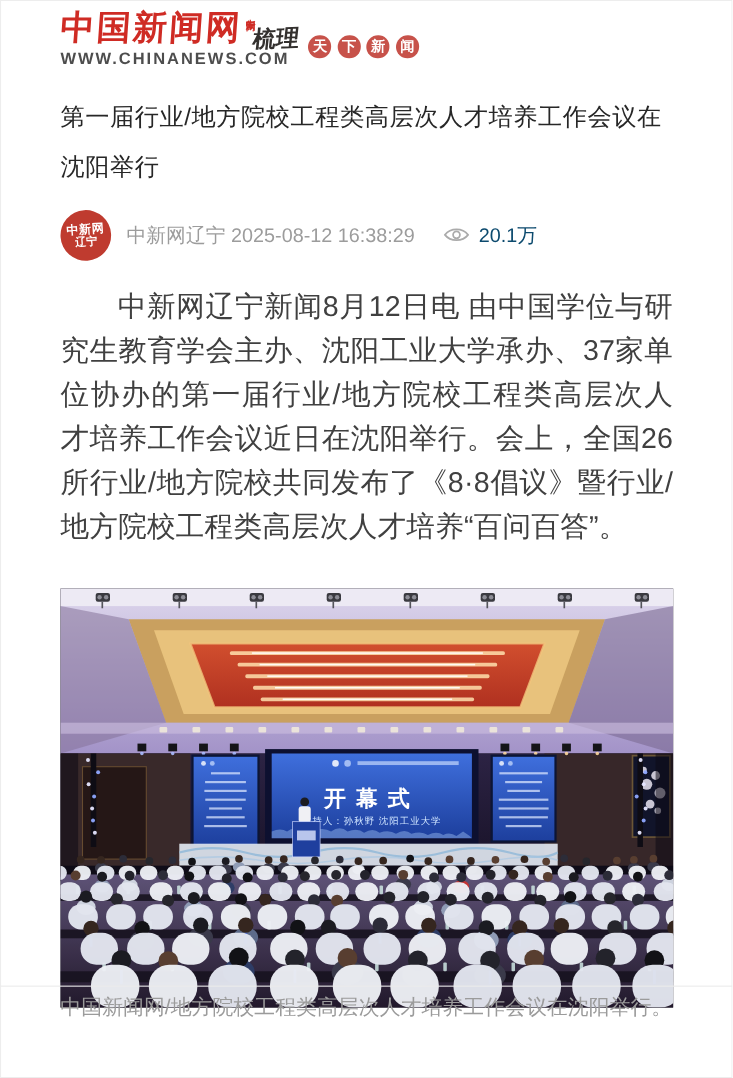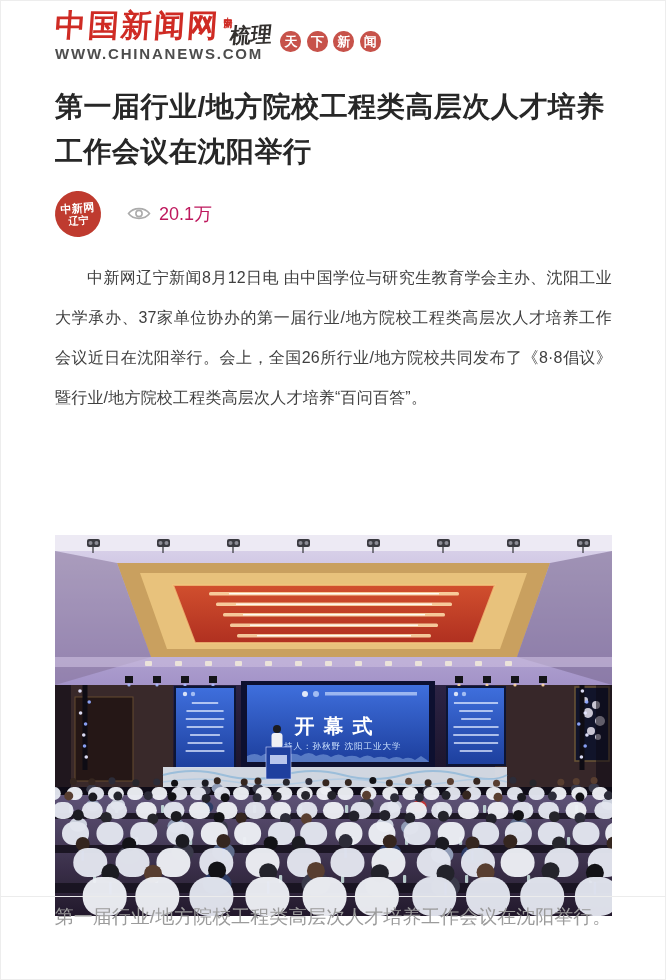--- a/index.html
+++ b/index.html
@@ -31,38 +31,38 @@
     display:inline-block;margin-right:4px;
   }
   .stamp{
     display:inline-block;width:21px;height:21px;border-radius:52% 48% 50% 50%;
     background:#c7524a;color:#fff;font-size:13px;line-height:21px;text-align:center;
     margin-right:1px;vertical-align:-4px;font-family:"DejaVu Serif",serif;font-weight:bold;
   }
   
   .title{
     position:absolute;left:55px;top:84px;width:557px;margin:0;
-    font-size:28px;line-height:45px;font-weight:bold;color:#272727;letter-spacing:.5px;
+    font-size:22px;line-height:45px;font-weight:normal;color:#272727;letter-spacing:.5px;
   }
   
   .byline{position:absolute;left:55px;top:190px;width:557px;height:47px;display:flex;align-items:center;}
   .avatar{
     width:46px;height:46px;border-radius:50%;background:#bf3b2f;flex:0 0 auto;
     display:flex;flex-direction:column;align-items:center;justify-content:center;
     color:#fff;font-family:"DejaVu Serif",serif;font-weight:bold;transform:rotate(-4deg);
   }
   .avatar .l1{font-size:11px;line-height:12px;letter-spacing:.5px;}
   .avatar .l2{font-size:10px;line-height:11px;}
   .meta{margin-left:14px;font-size:18px;color:#9c9c9c;white-space:nowrap;}
-  .views{display:flex;align-items:center;margin-left:26px;color:#be185d;font-size:18px;}
+  .views{display:flex;align-items:center;margin-left:26px;color:#0c4a6e;font-size:18px;}
   .views svg{margin-right:8px;display:block;}
   
   .body-text{
     position:absolute;left:55px;top:258px;width:557px;margin:0;
-    font-size:16px;line-height:40px;color:#404040;text-indent:2em;text-align:justify;
+    font-size:26px;line-height:40px;color:#404040;text-indent:2em;text-align:justify;
     letter-spacing:.2px;
   }
   
   .photo{position:absolute;left:55px;top:535px;width:557px;height:381px;background:#141021;}
   .photo svg{display:block;}
   .divider{position:absolute;left:0;top:896px;width:666px;border-top:1px solid #ececec;}
   .caption{
     position:absolute;left:0;top:901px;width:666px;box-sizing:border-box;padding:0 48px;
     text-align:center;font-size:19px;line-height:31px;color:#9b9b9b;
   }
@@ -85,20 +85,24 @@
       <span class="stamp">闻</span>
     </div>
   </div>
 
   <h1 class="title">第一届行业/地方院校工程类高层次人才培养工作会议在沈阳举行</h1>
 
   <div class="byline">
     <div class="avatar">
       <span class="l1">中新网</span>
       <span class="l2">辽宁</span>
+    </div>
+    <div class="meta">
+      <span>中新网辽宁</span>
+      <span>2025-08-12 16:38:29</span>
     </div>
     <div class="views">
       <svg width="24" height="17" viewBox="0 0 24 17">
         <path d="M1.5 8.5 C6.5 2 17.5 2 22.5 8.5 C17.5 15 6.5 15 1.5 8.5 Z" fill="none" stroke="#ababab" stroke-width="1.6"></path>
         <circle cx="12" cy="8.5" r="3.1" fill="none" stroke="#ababab" stroke-width="1.6"></circle>
       </svg>
       <span>20.1万</span>
     </div>
   </div>
 
@@ -546,15 +550,15 @@
             <rect x="465.215766419773" y="342" width="44" height="39" rx="18.48" fill="#e2e5ee" opacity="0.97"></rect>
             <circle cx="539.906175317763" cy="337.87207743679755" r="9" fill="#121216"></circle>
             <rect x="538.7061753177629" y="346.87207743679755" width="2.4" height="12.6" fill="#3b5bd0" opacity="0.9"></rect>
             <rect x="519.8920446346237" y="342" width="44" height="39" rx="18.48" fill="#e2e5ee" opacity="0.97"></rect>
           </g>
       </g>
     </svg>
   </div>
 
   <div class="divider"></div>
-  <div class="caption">第一届行业/地方院校工程类高层次人才培养工作会议在沈阳举行。</div>
+  <div class="caption">中国新闻网/地方院校工程类高层次人才培养工作会议在沈阳举行。</div>
 
 </div>
 
 </body></html>

